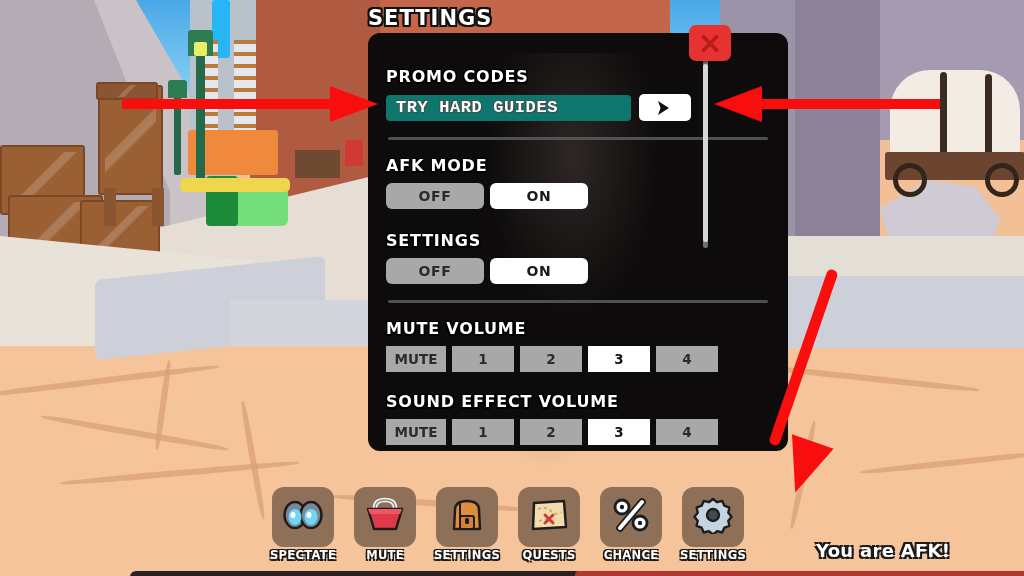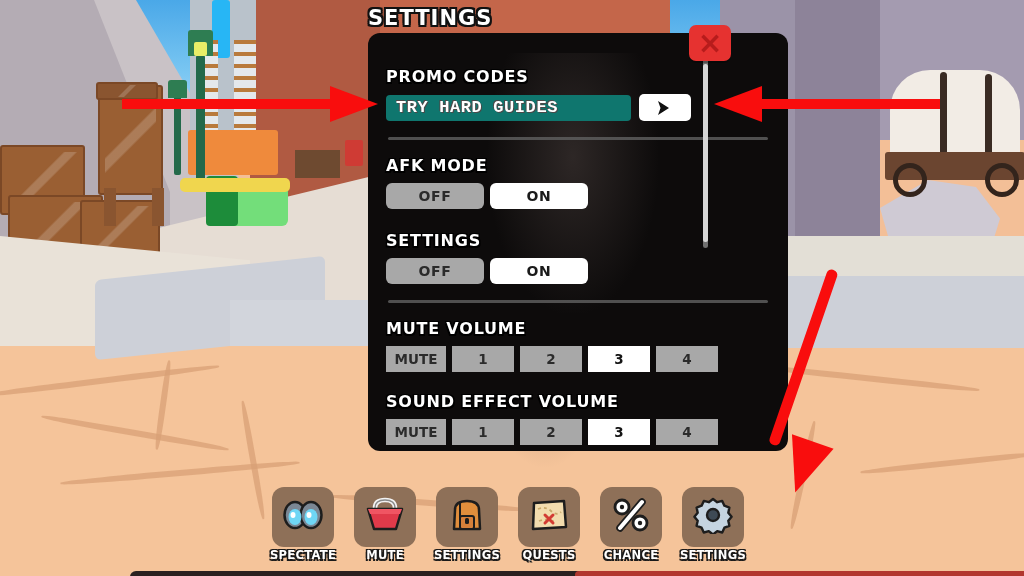--- a/index.html
+++ b/index.html
@@ -387,20 +387,21 @@
             </g>
             <circle cx="20" cy="19" r="6" fill="#3e4a55" stroke="#1d1d1d" stroke-width="2.4"></circle>
           </svg>
         </span>
       </div>
       <div class="tool-label">SETTINGS</div>
     </div>
 
   </div>
 
+  <div class="afk-text">You are AFK!</div>
 
   <div class="chatbar"></div>
   <div class="chatbar-red"></div>
 
   <div>
     <div class="arrow-shaft" style="left:122px;top:99px;width:232px;height:10px;"></div>
     <div class="arrow-head" style="left:330px;top:86px;border-top:18px solid transparent;border-bottom:18px solid transparent;border-left:48px solid #f90d0d;"></div>
   </div>
 
   <div>

